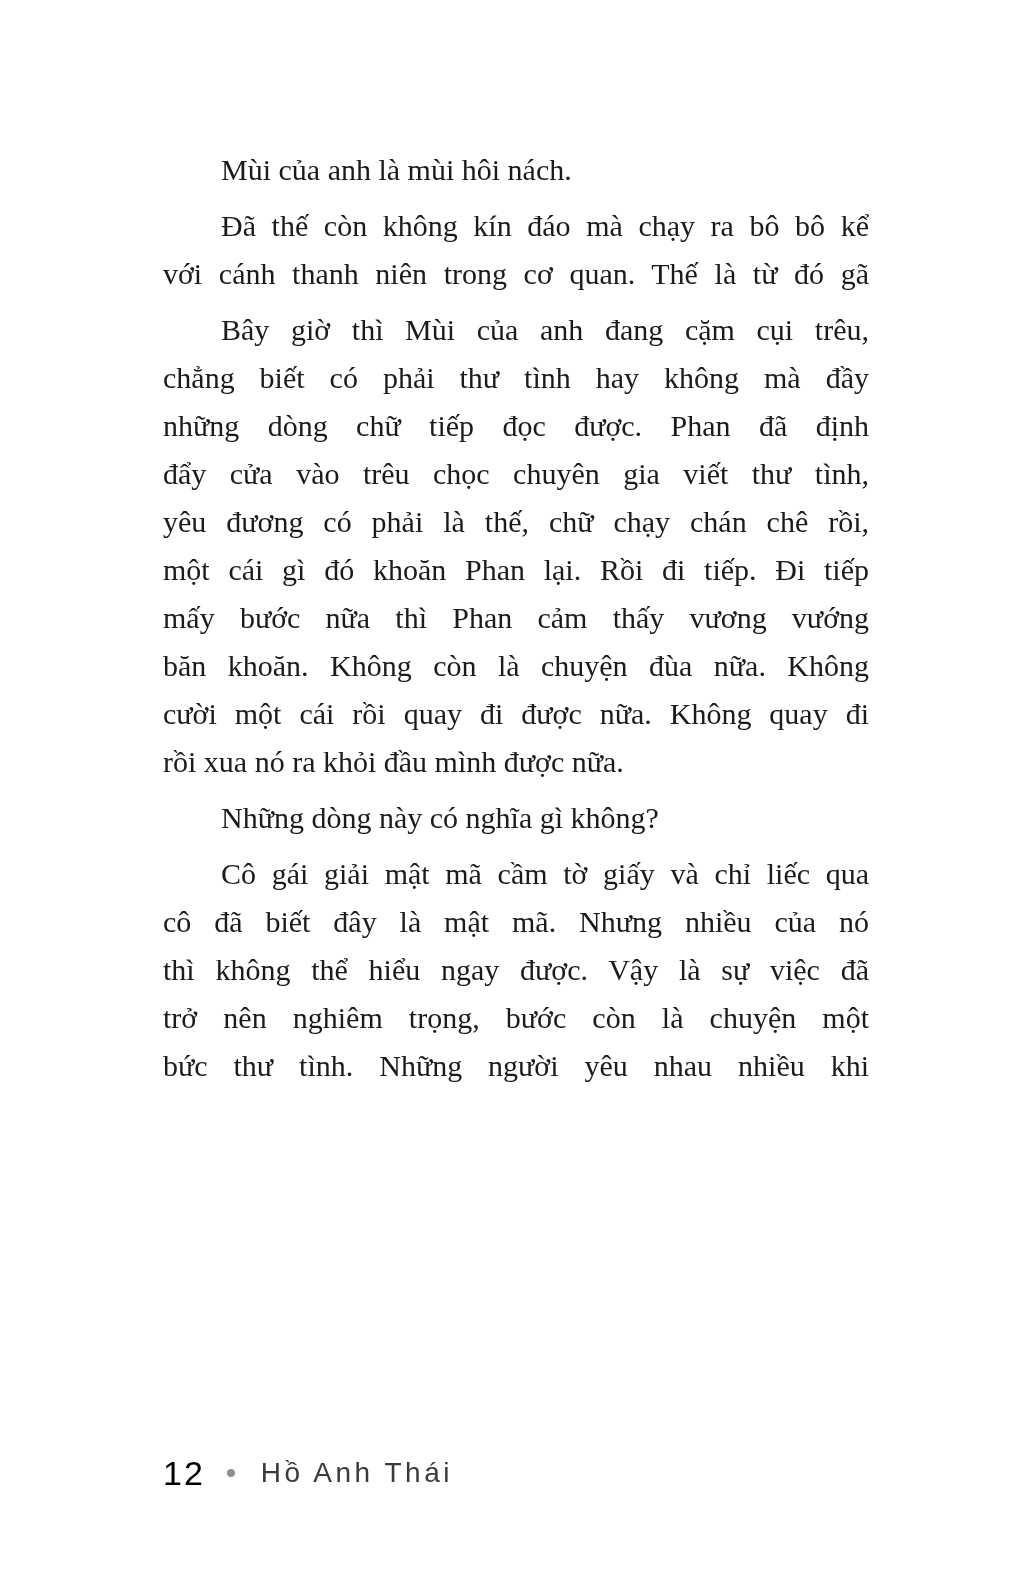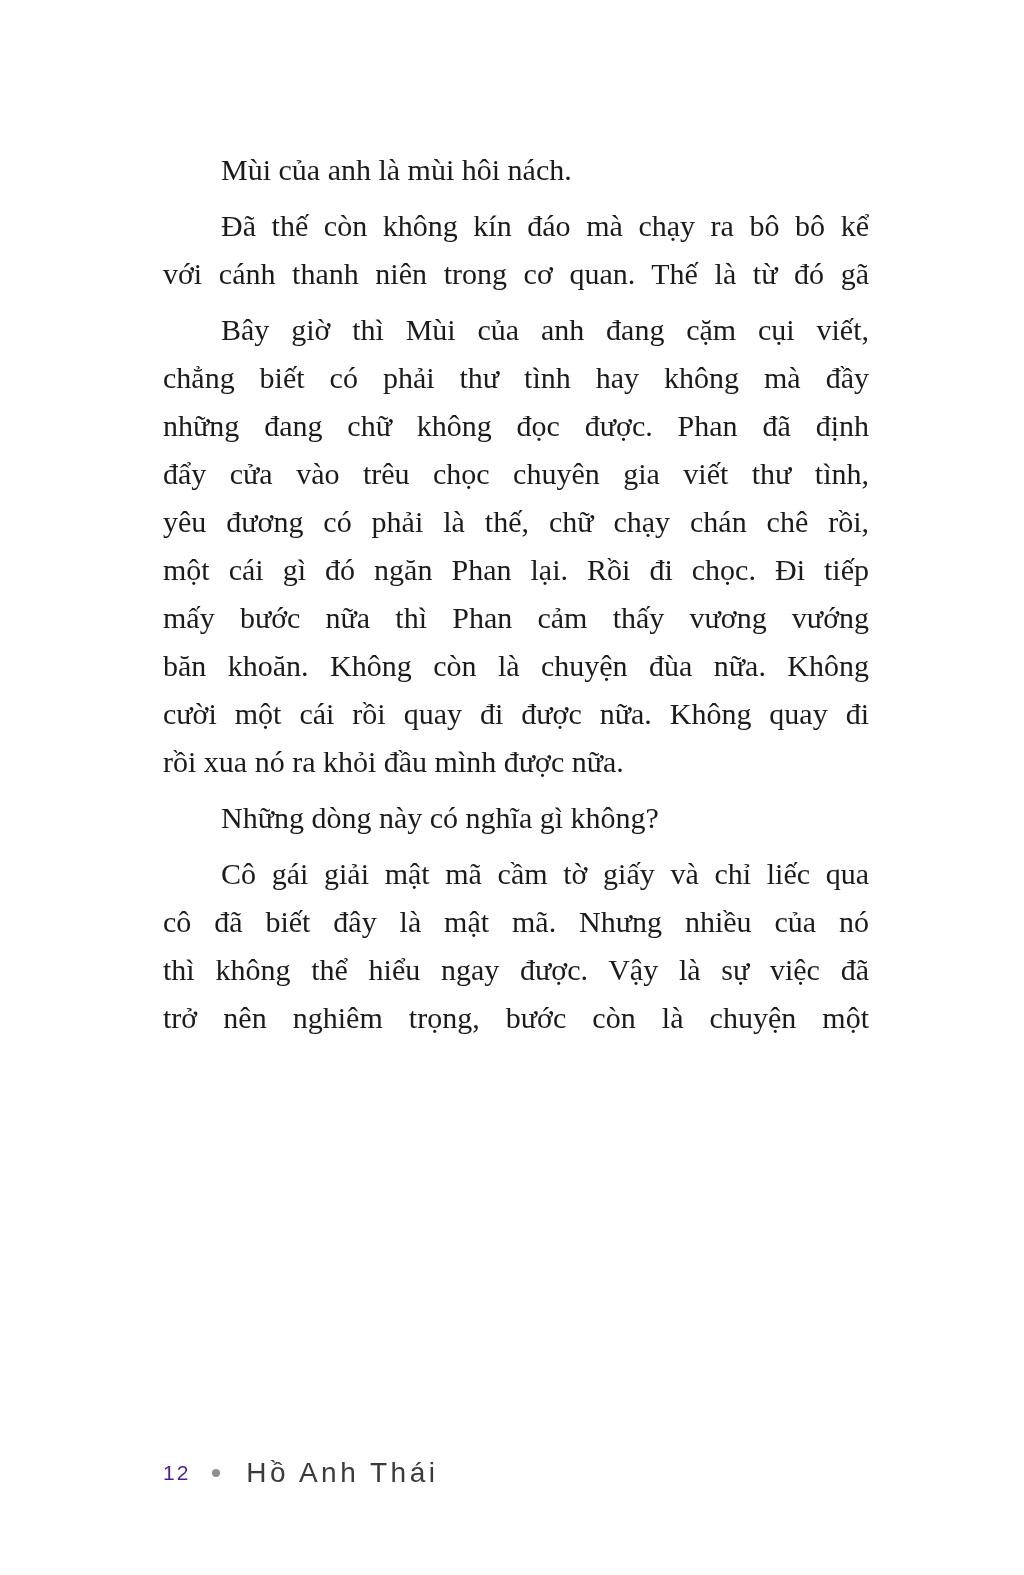--- a/index.html
+++ b/index.html
@@ -32,23 +32,23 @@
   .line.first { text-indent: 58px; }
   .footer {
     position: absolute;
     left: 163px; top: 1452px;
     height: 42px;
     display: flex;
     align-items: center;
     font-family: "Liberation Sans", "DejaVu Sans", sans-serif;
   }
   .pagenum {
-    font-size: 21px;
+    font-size: 34px;
     font-weight: 400;
-    color: #4c1d95;
+    color: #000000;
     letter-spacing: 2px;
   }
   .dot {
     width: 8px; height: 8px;
     border-radius: 50%;
     background: #8f8f8f;
     margin-left: 22px;
     margin-right: 26px;
   }
   .author {
@@ -67,42 +67,43 @@
     <div class="paragraph">
       <div class="line first last">Mùi của anh là mùi hôi nách.</div>
     </div>
 
     <div class="paragraph">
       <div class="line first">Đã thế còn không kín đáo mà chạy ra bô bô kể</div>
       <div class="line">với cánh thanh niên trong cơ quan. Thế là từ đó gã</div>
     </div>
 
     <div class="paragraph">
-      <div class="line first">Bây giờ thì Mùi của anh đang cặm cụi viết,</div>
+      <div class="line first">Bây giờ thì Mùi của anh đang cặm cụi trêu,</div>
       <div class="line">chẳng biết có phải thư tình hay không mà đầy</div>
-      <div class="line">những đang chữ không đọc được. Phan đã định</div>
+      <div class="line">những dòng chữ tiếp đọc được. Phan đã định</div>
       <div class="line">đẩy cửa vào trêu chọc chuyên gia viết thư tình,</div>
       <div class="line">yêu đương có phải là thế, chữ chạy chán chê rồi,</div>
-      <div class="line">một cái gì đó ngăn Phan lại. Rồi đi chọc. Đi tiếp</div>
+      <div class="line">một cái gì đó khoăn Phan lại. Rồi đi tiếp. Đi tiếp</div>
       <div class="line">mấy bước nữa thì Phan cảm thấy vương vướng</div>
       <div class="line">băn khoăn. Không còn là chuyện đùa nữa. Không</div>
       <div class="line">cười một cái rồi quay đi được nữa. Không quay đi</div>
       <div class="line last">rồi xua nó ra khỏi đầu mình được nữa.</div>
     </div>
 
 
     <div class="paragraph">
       <div class="line first last">Những dòng này có nghĩa gì không?</div>
     </div>
 
     <div class="paragraph">
       <div class="line first">Cô gái giải mật mã cầm tờ giấy và chỉ liếc qua</div>
       <div class="line">cô đã biết đây là mật mã. Nhưng nhiều của nó</div>
       <div class="line">thì không thể hiểu ngay được. Vậy là sự việc đã</div>
       <div class="line">trở nên nghiêm trọng, bước còn là chuyện một</div>
+      <div class="line">bức thư tình. Những người yêu nhau nhiều khi</div>
     </div>
 
   </div>
 
   <div class="footer">
     <span class="pagenum">12</span>
     <span class="dot"></span>
     <span class="author">Hồ Anh Thái</span>
   </div>
 

